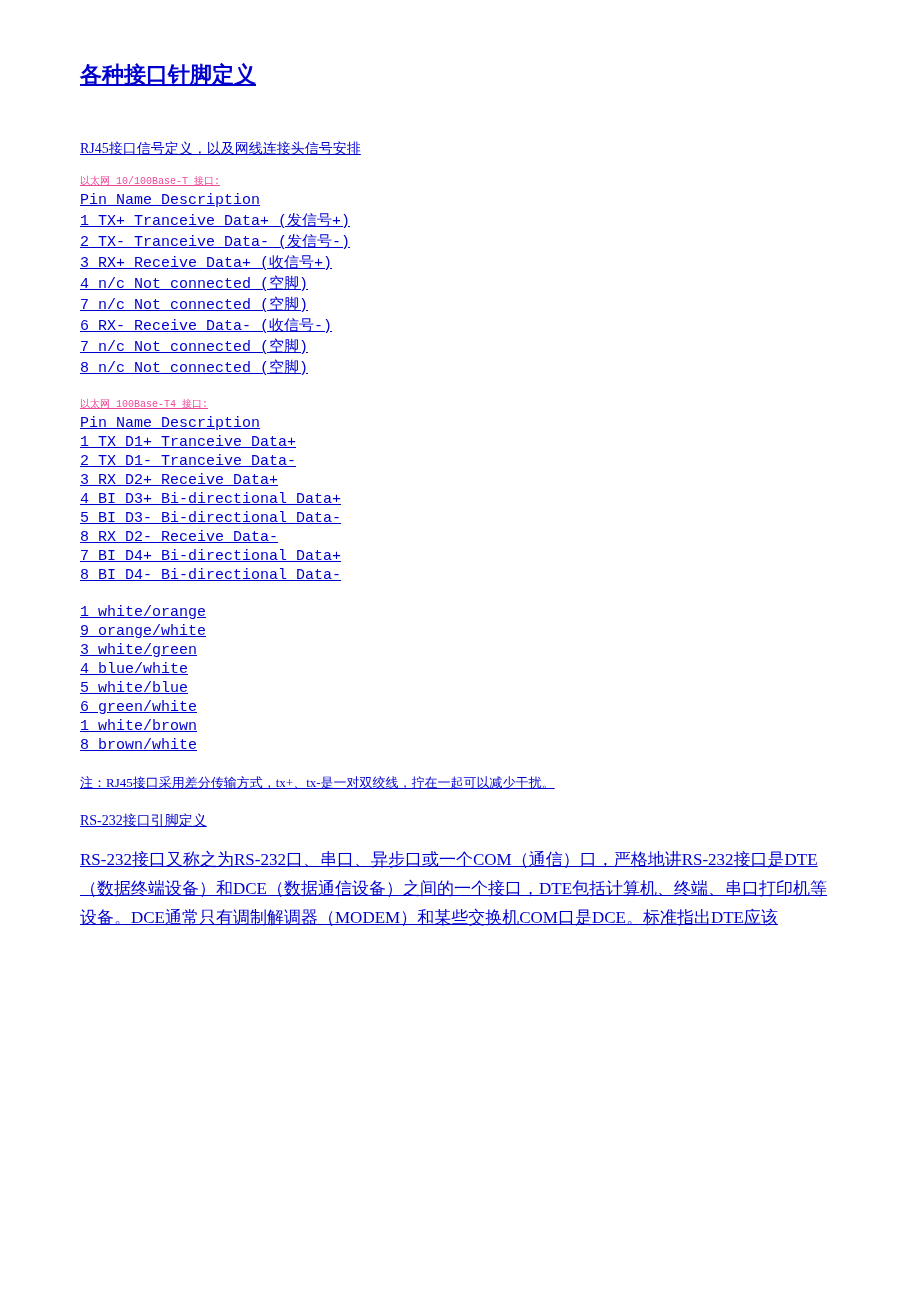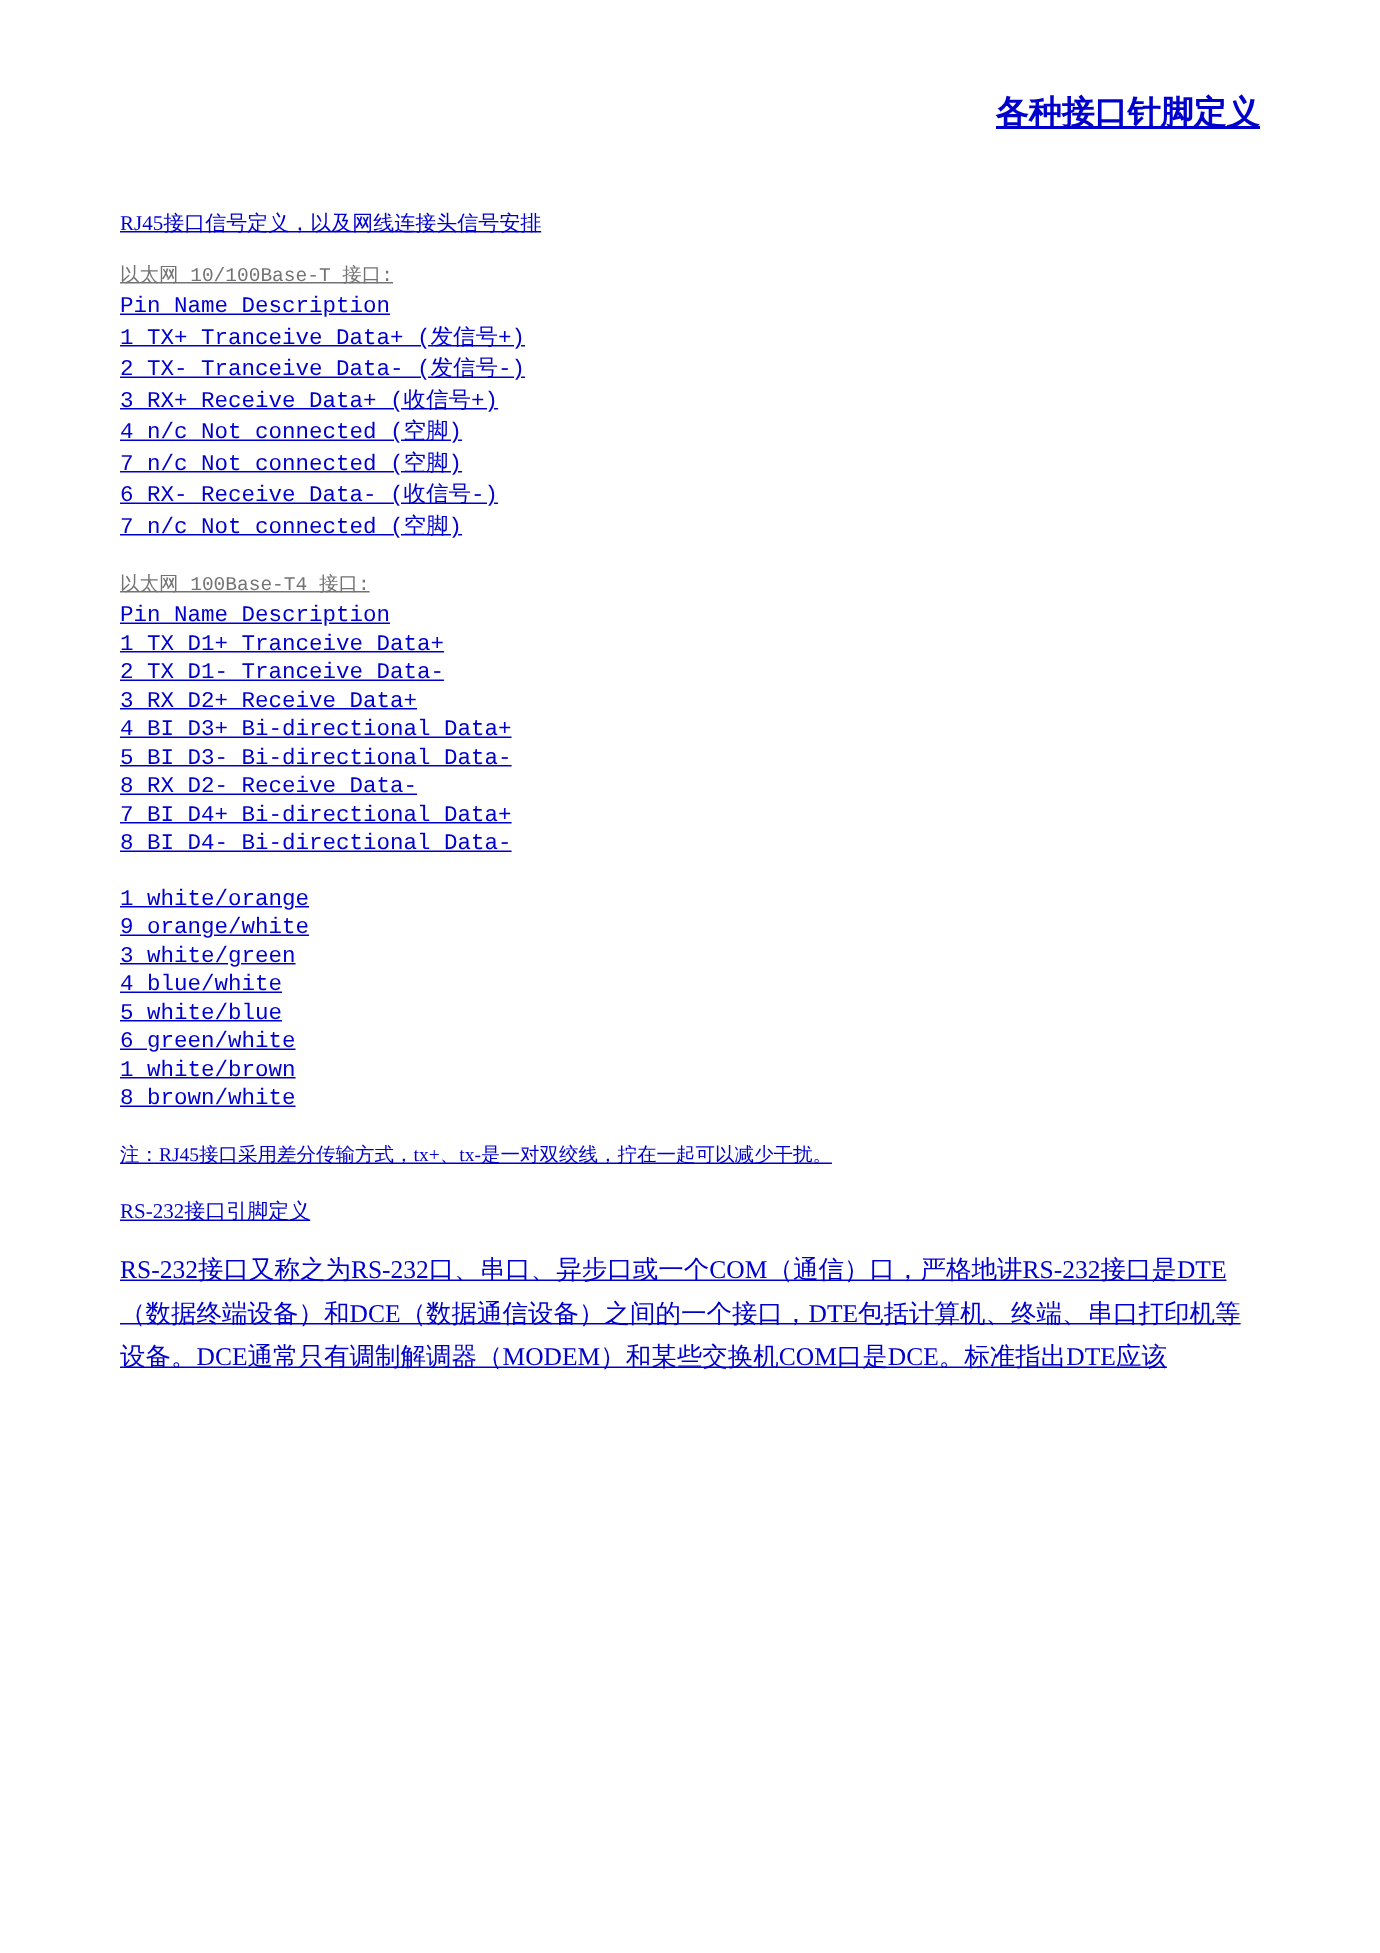--- a/index.html
+++ b/index.html
@@ -10,39 +10,39 @@
     body {
       background: #ffffff;
       font-family: "Courier New", Courier, monospace;
       font-size: 14px;
       color: #0000cc;
       padding: 60px 80px;
       width: 920px;
       min-height: 1302px;
     }
     .page-title {
-      text-align: right;
+      text-align: left;
       font-size: 22px;
       font-weight: bold;
       color: #0000cc;
       text-decoration: underline;
       margin-bottom: 50px;
       font-family: SimSun, "宋体", serif;
     }
     .section-heading {
       font-size: 14px;
       font-weight: normal;
       color: #0000cc;
       text-decoration: underline;
       margin-bottom: 16px;
       font-family: SimSun, "宋体", serif;
     }
     .subsection-heading {
-      font-size: 13px;
-      color: #737373;
+      font-size: 10px;
+      color: #ec4899;
       text-decoration: underline;
       margin-bottom: 4px;
       font-family: "Courier New", Courier, monospace;
     }
     .line {
       font-size: 15px;
       color: #0000cc;
       text-decoration: underline;
       margin-bottom: 2px;
       font-family: "Courier New", Courier, monospace;
@@ -77,20 +77,21 @@
   <div class="block">
     <div class="subsection-heading">以太网 10/100Base-T 接口:</div>
     <span class="line">Pin Name Description</span>
     <span class="line">1 TX+ Tranceive Data+ (发信号+)</span>
     <span class="line">2 TX- Tranceive Data- (发信号-)</span>
     <span class="line">3 RX+ Receive Data+ (收信号+)</span>
     <span class="line">4 n/c Not connected (空脚)</span>
     <span class="line">7 n/c Not connected (空脚)</span>
     <span class="line">6 RX- Receive Data- (收信号-)</span>
     <span class="line">7 n/c Not connected (空脚)</span>
+    <span class="line">8 n/c Not connected (空脚)</span>
   </div>
 
   <div class="block">
     <div class="subsection-heading">以太网 100Base-T4 接口:</div>
     <span class="line">Pin Name Description</span>
     <span class="line">1 TX D1+ Tranceive Data+</span>
     <span class="line">2 TX D1- Tranceive Data-</span>
     <span class="line">3 RX D2+ Receive Data+</span>
     <span class="line">4 BI D3+ Bi-directional Data+</span>
     <span class="line">5 BI D3- Bi-directional Data-</span>

